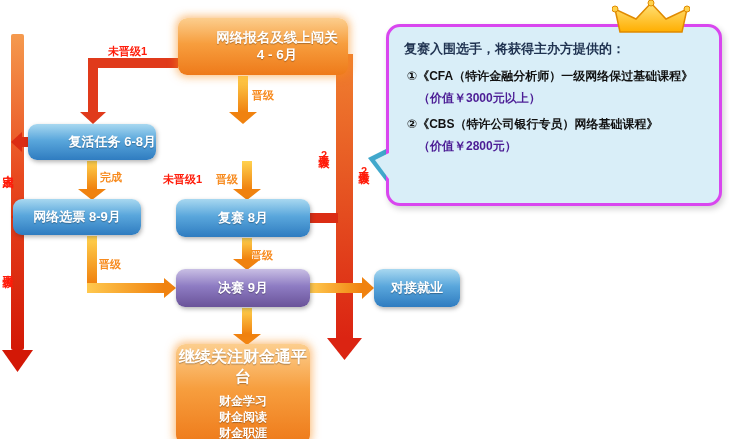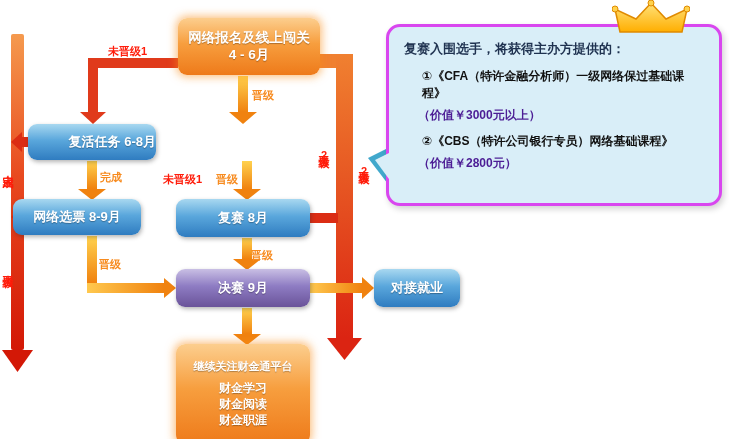--- a/index.html
+++ b/index.html
@@ -11,41 +11,41 @@
        color:#fff;font-weight:700;border-radius:9px;text-align:center;
        text-shadow:0 1px 1px rgba(0,0,0,.3);font-size:13px;line-height:1.25;}
   .box.col{flex-direction:column;}
   .orangebox{background:linear-gradient(180deg,#FCCE8E,#F79E3E 45%,#EE7A1A);
        box-shadow:0 0 8px 2px rgba(247,141,26,.55);}
   .bluebox{background:linear-gradient(180deg,#A8D8F0,#5AA7DC 45%,#2F7CC0);
        box-shadow:1px 2px 4px rgba(40,40,40,.35);}
   .purplebox{background:linear-gradient(180deg,#C9BFE4,#8E7CC3 45%,#6A5399);
        box-shadow:1px 2px 4px rgba(40,40,40,.35);}
 
-  #node-registration{left:178px;top:18px;width:142px;height:57px;font-size:13.5px;}
+  #node-registration{left:178px;top:18px;width:142px;height:57px;font-size:13.5px;padding-left:28px;}
   #node-revival{left:28px;top:124px;width:128px;height:36px;justify-content:flex-end;}
   #node-voting{left:13px;top:199px;width:128px;height:36px;}
   #node-internship{left:176px;top:124px;width:134px;height:36px;}
   #node-semifinal{left:176px;top:199px;width:134px;height:38px;}
   #node-final{left:176px;top:269px;width:134px;height:38px;}
   #node-job{left:374px;top:269px;width:86px;height:38px;}
   #node-platform{left:176px;top:344px;width:134px;height:92px;padding:4px 0;}
-  #node-platform .ptitle{font-size:11px;margin-bottom:6px;}
+  #node-platform .ptitle{font-size:16px;margin-bottom:6px;}
   #node-platform .pitem{font-size:12px;line-height:1.35;}
 
   .elabel{position:absolute;z-index:4;font-weight:700;font-size:11px;white-space:nowrap;}
   .elabel.red{color:#FF1C0A;}
   .elabel.org{color:#F78B1F;}
   .vert{writing-mode:vertical-rl;text-orientation:upright;letter-spacing:1px;}
 
   .callout{position:absolute;z-index:2;left:386px;top:24px;width:336px;height:182px;
        box-sizing:border-box;background:#D9EEF8;border:3px solid #d946ef;border-radius:14px;
        padding:13px 15px;box-shadow:2px 3px 6px rgba(0,0,0,.18);}
   .callout-title{font-size:13px;font-weight:700;color:#1F3250;margin:0 0 10px 0;}
-  .callout-name{font-size:12px;font-weight:700;color:#111;margin:0 0 5px 18px;}
+  .callout-name{font-size:12px;font-weight:700;color:#111;margin:0 0 5px 3px;}
   .callout-price{font-size:12px;font-weight:700;color:#4c1d95;margin:0 0 9px 14px;}
 
   .tail-outer{position:absolute;z-index:2;left:368px;top:148px;width:0;height:0;
        border-top:10px solid transparent;border-bottom:26px solid transparent;
        border-right:20px solid #41A8CC;}
   .tail-inner{position:absolute;z-index:3;left:375px;top:153px;width:0;height:0;
        border-top:7px solid transparent;border-bottom:19px solid transparent;
        border-right:14px solid #D9EEF8;}
 
   .crown{position:absolute;z-index:5;left:612px;top:0;}

